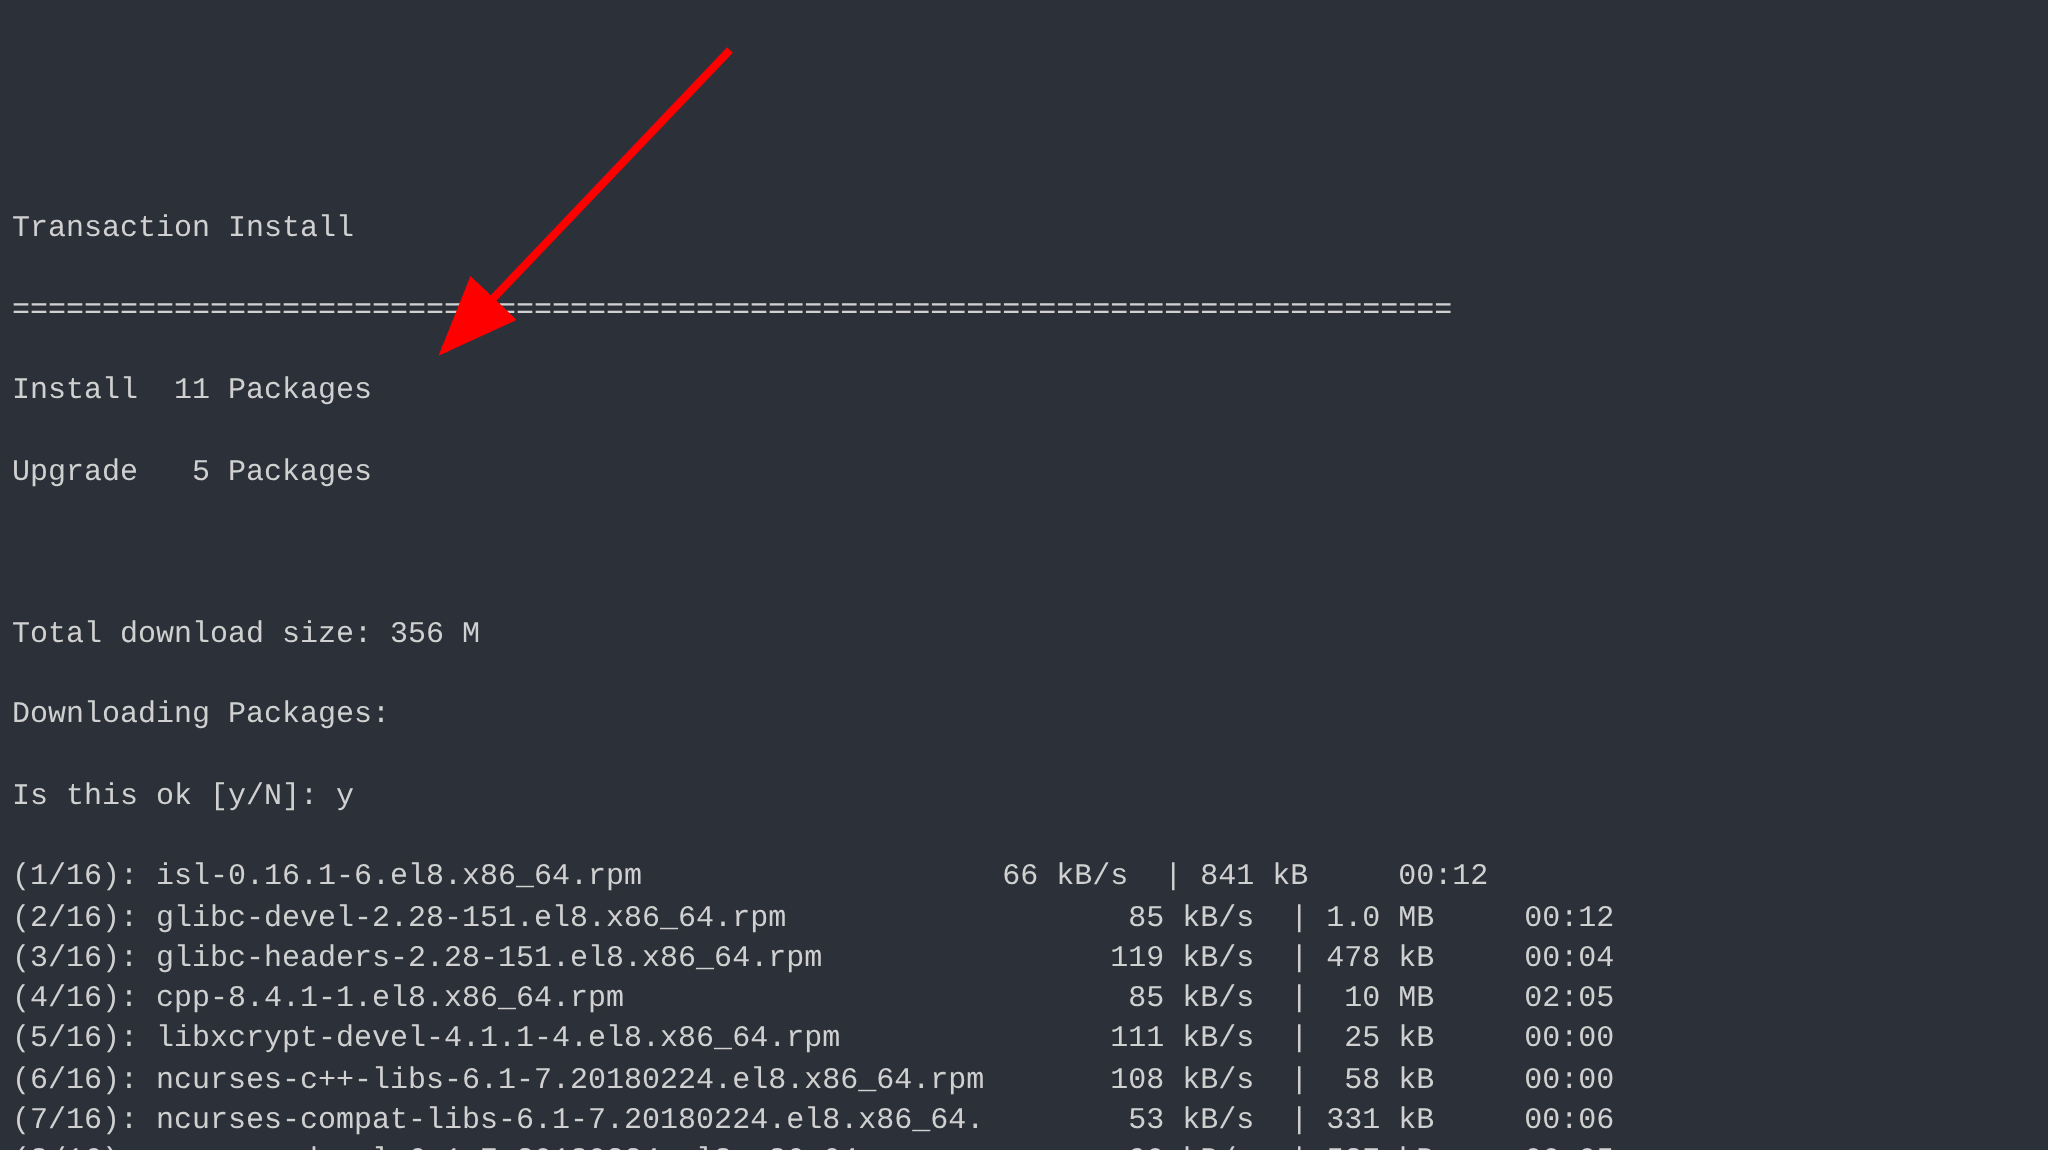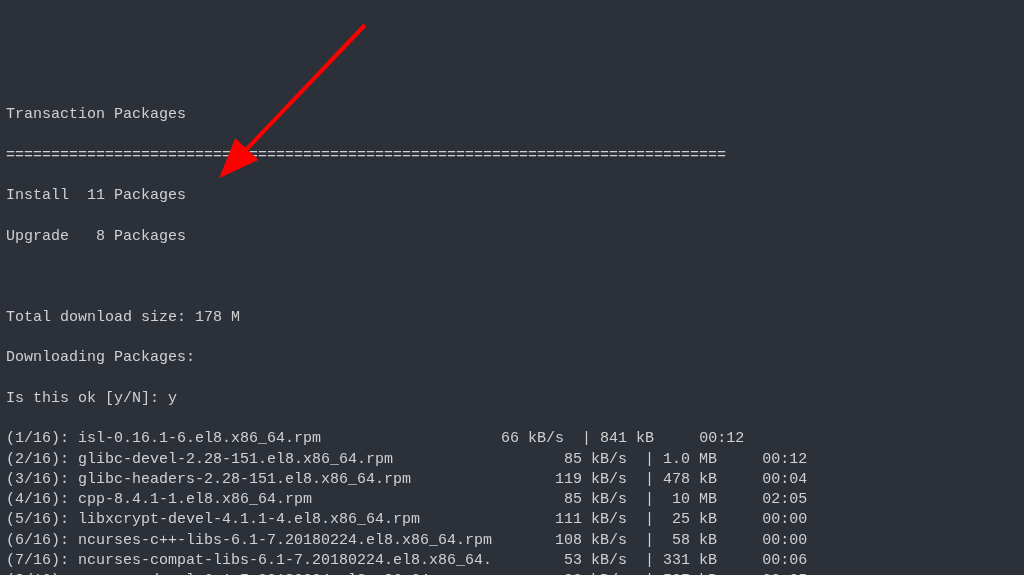--- a/index.html
+++ b/index.html
@@ -22,26 +22,26 @@
       left: 210px;
       pointer-events: none;
     }
   </style>
 </head>
 <body>
 
 
 
 <div>
-<div>Transaction Packages</div>
+<div>Transaction Install</div>
 <div>================================================================================</div>
 <div>Install  11 Packages</div>
-<div>Upgrade   8 Packages</div>
+<div>Upgrade   5 Packages</div>
 <div> </div>
-<div>Total download size: 178 M</div>
+<div>Total download size: 356 M</div>
 <div>Downloading Packages:</div>
 <div>Is this ok [y/N]: y</div>
 <div id="download-list"><div><span>(1/16): </span><span>isl-0.16.1-6.el8.x86_64.rpm                  </span><span>  66 kB/s</span><span>  | 841 kB</span><span>     00:12</span></div><div><span>(2/16): </span><span>glibc-devel-2.28-151.el8.x86_64.rpm                 </span><span>  85 kB/s</span><span>  | 1.0 MB</span><span>     00:12</span></div><div><span>(3/16): </span><span>glibc-headers-2.28-151.el8.x86_64.rpm               </span><span> 119 kB/s</span><span>  | 478 kB</span><span>     00:04</span></div><div><span>(4/16): </span><span>cpp-8.4.1-1.el8.x86_64.rpm                          </span><span>  85 kB/s</span><span>  |  10 MB</span><span>     02:05</span></div><div><span>(5/16): </span><span>libxcrypt-devel-4.1.1-4.el8.x86_64.rpm              </span><span> 111 kB/s</span><span>  |  25 kB</span><span>     00:00</span></div><div><span>(6/16): </span><span>ncurses-c++-libs-6.1-7.20180224.el8.x86_64.rpm      </span><span> 108 kB/s</span><span>  |  58 kB</span><span>     00:00</span></div><div><span>(7/16): </span><span>ncurses-compat-libs-6.1-7.20180224.el8.x86_64.      </span><span>  53 kB/s</span><span>  | 331 kB</span><span>     00:06</span></div><div><span>(8/16): </span><span>ncurses-devel-6.1-7.20180224.el8.x86_64.rpm         </span><span>  90 kB/s</span><span>  | 527 kB</span><span>     00:05</span></div></div>
 </div>
 
 <svg class="arrow-annot" width="160" height="180" viewBox="0 0 160 180">
   <defs>
     <marker id="arrowhead" markerWidth="10" markerHeight="8" refX="9" refY="4" orient="auto">
       <polygon points="0 0, 10 4, 0 8" fill="#ff0000"></polygon>
     </marker>

